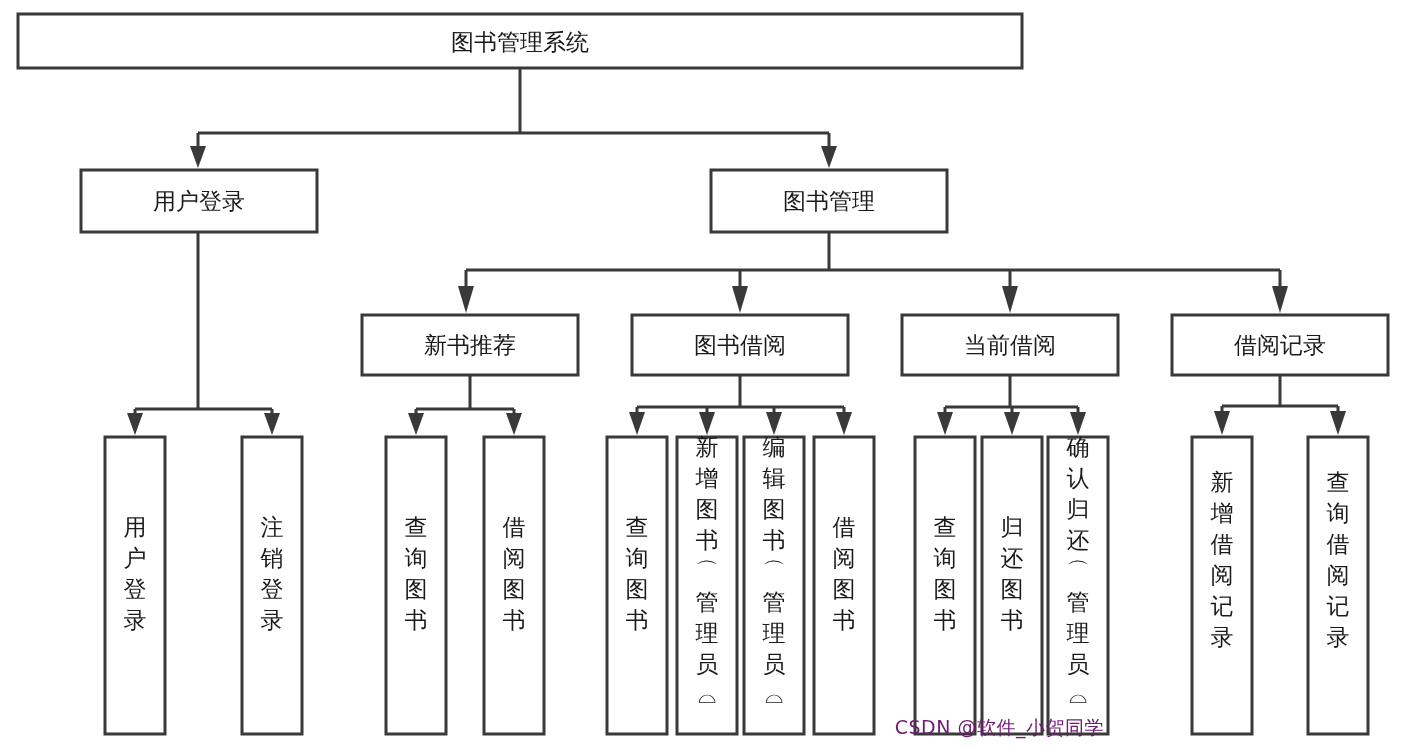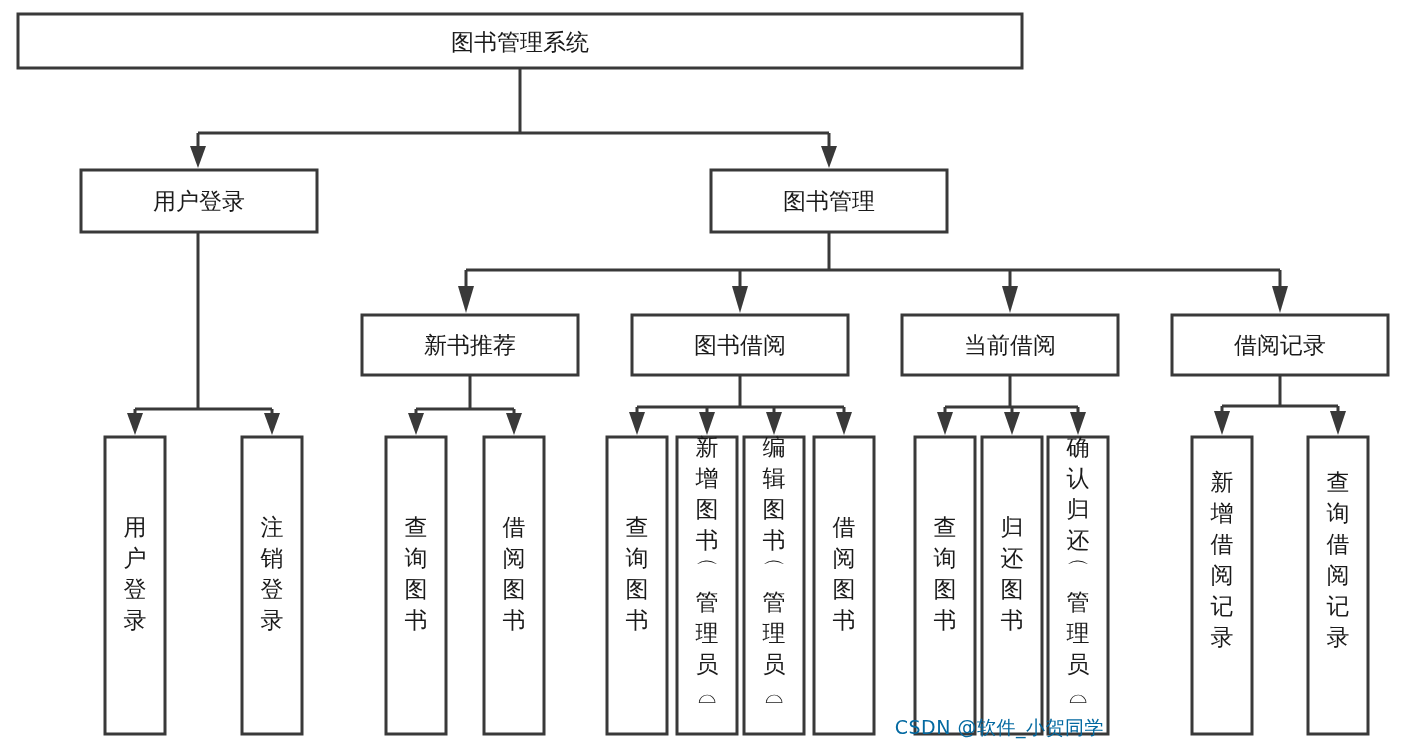--- a/index.html
+++ b/index.html
@@ -54,21 +54,21 @@
     font-family: "DejaVu Sans", "Liberation Sans", sans-serif;
     font-size: 23px;
     text-anchor: middle;
   }
   .watermark {
     position: absolute;
     right: 12px;
     bottom: 6px;
     font-family: "DejaVu Sans", "Liberation Sans", sans-serif;
     font-size: 19px;
-    color: #0369a1;
+    color: #701a75;
     letter-spacing: 0.5px;
     white-space: nowrap;
     pointer-events: none;
   }
 </style>
 </head>
 <body>
 
 <div id="diagram-root">
 

